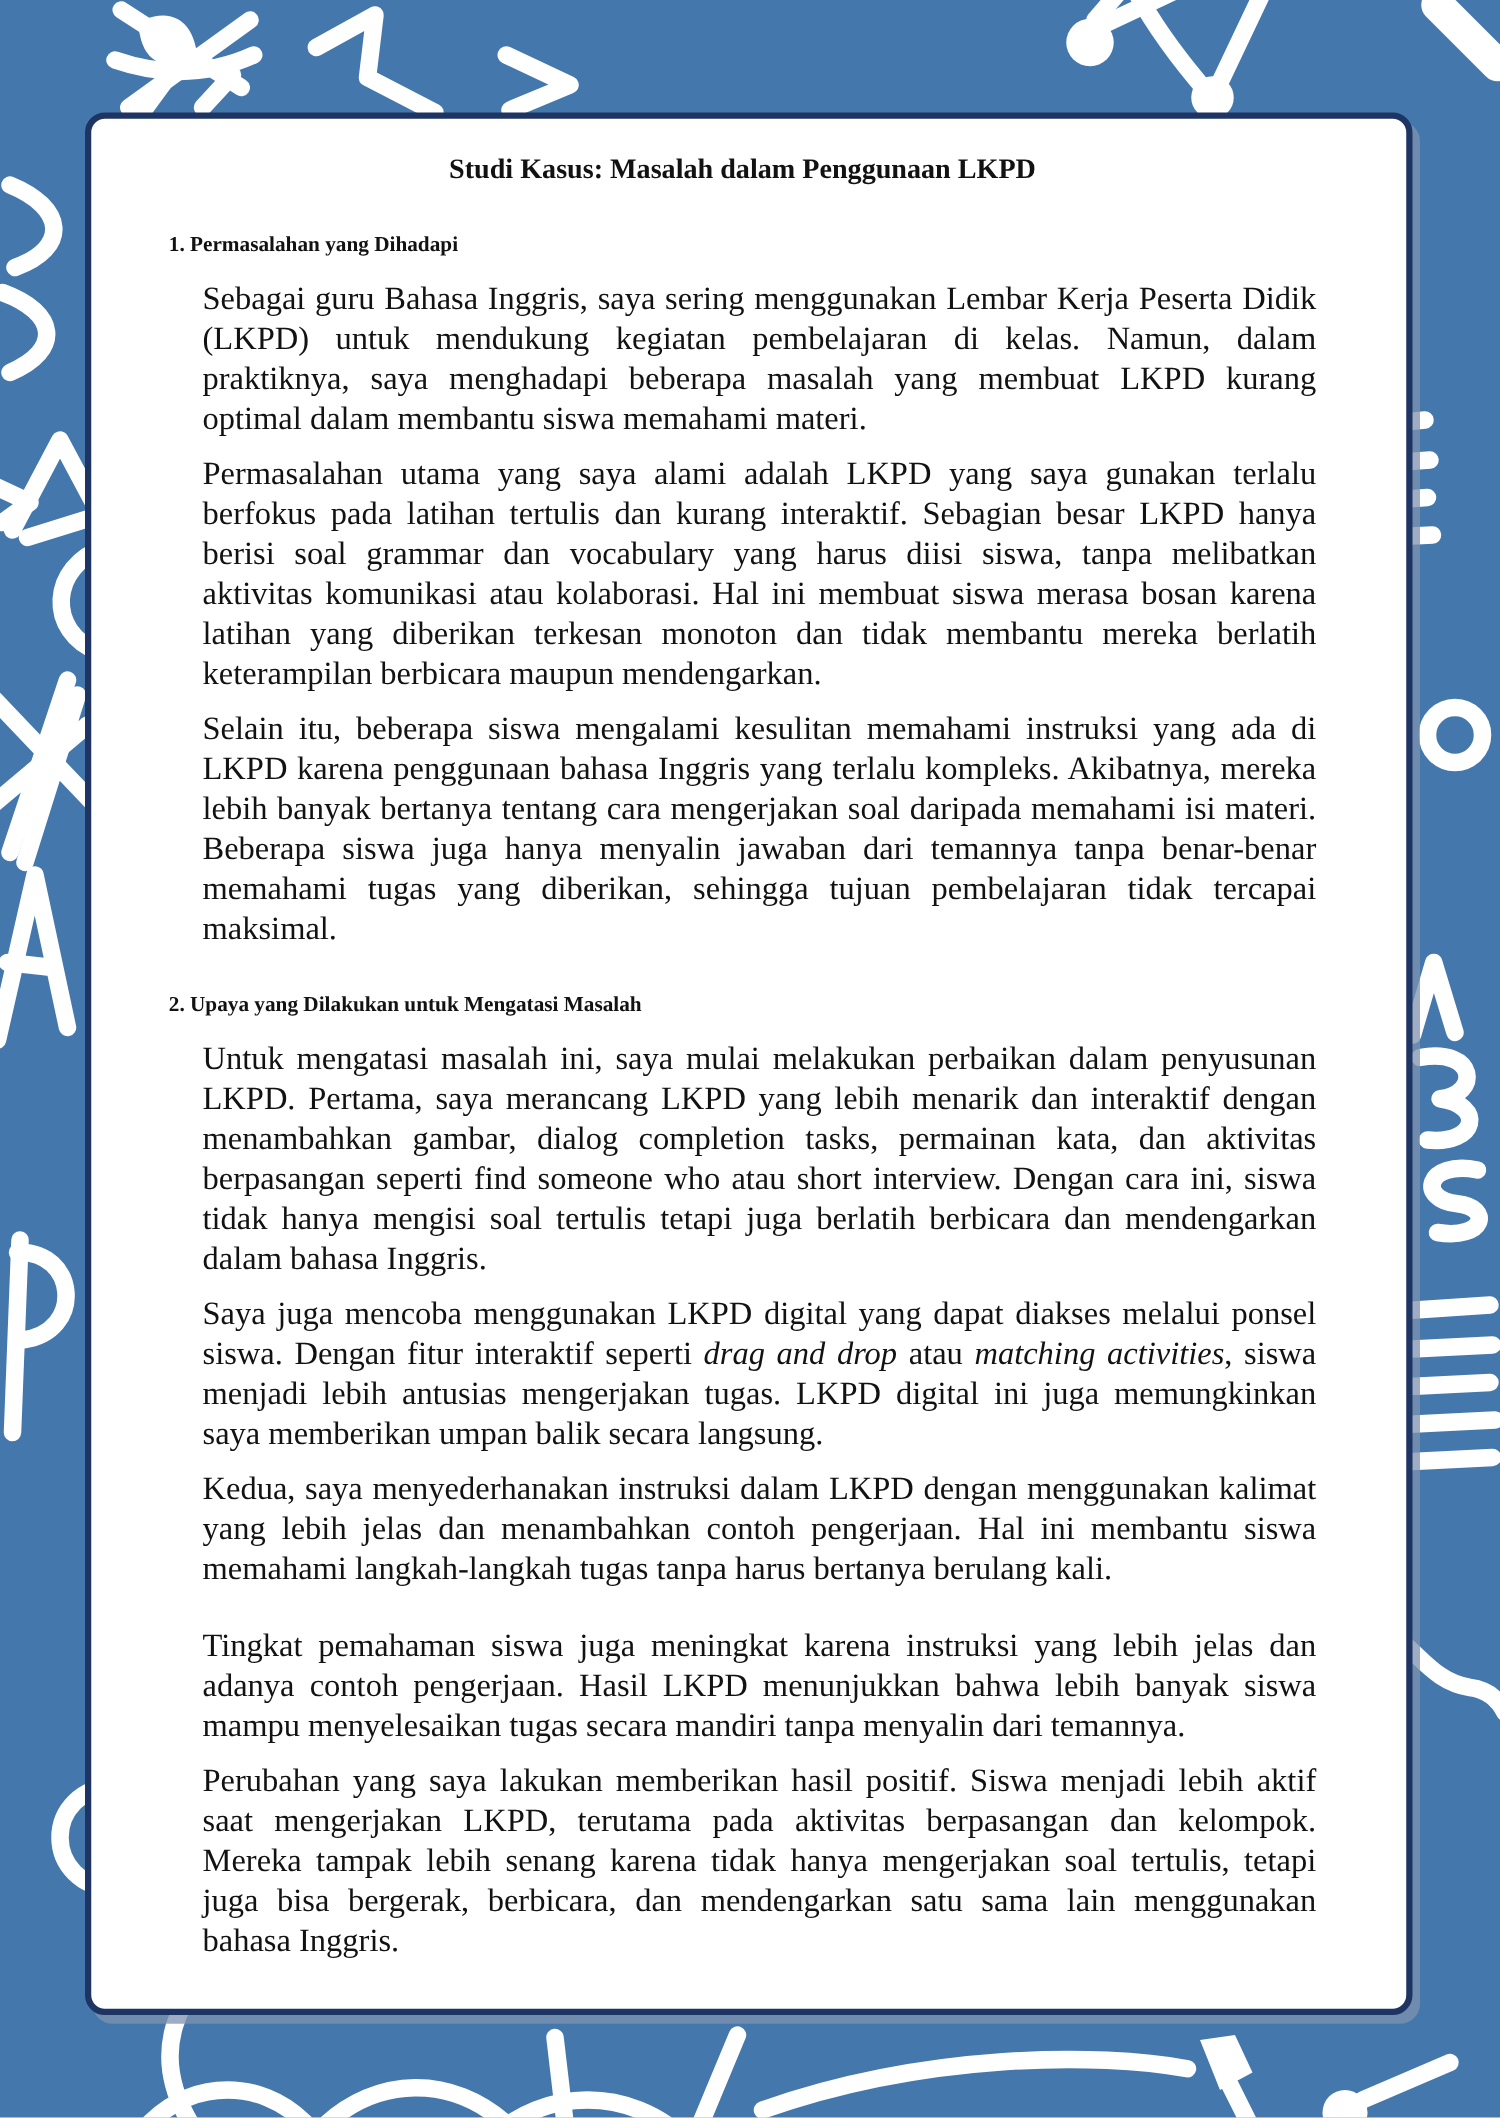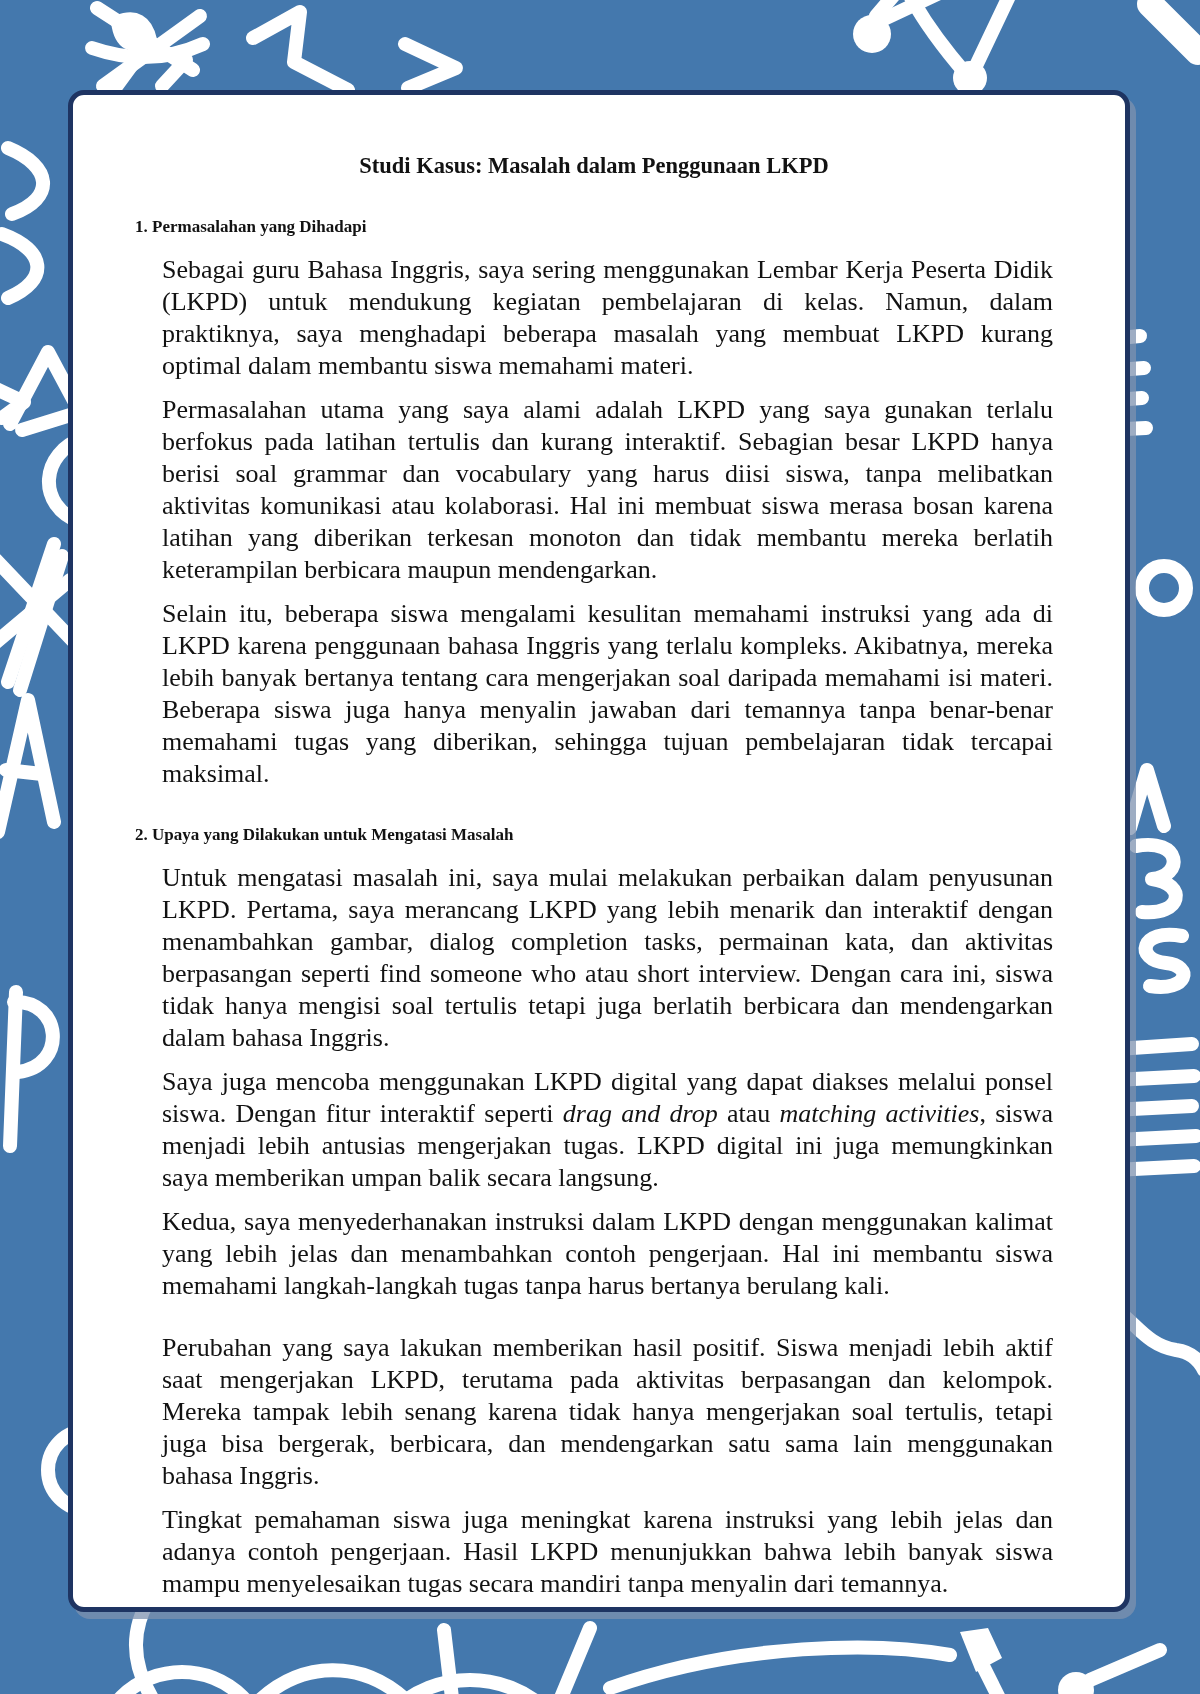--- a/index.html
+++ b/index.html
@@ -19,21 +19,21 @@
   }
   .card {
     position: absolute;
     left: 68px; top: 90px;
     width: 1062px; height: 1522px;
     box-sizing: border-box;
     background: #ffffff;
     border: 5px solid #1e3462;
     border-radius: 16px;
     box-shadow: 6px 7px 0 rgba(125,145,175,0.75);
-    padding: 56px 72px 0 62px;
+    padding: 25px 72px 0 62px;
     color: #121212;
   }
   .doc-title {
     font-size: 22.5px;
     line-height: 30px;
     font-weight: bold;
     text-align: center;
     margin: 0 0 31px 0;
   }
   .section { margin: 0; }
@@ -178,16 +178,16 @@
   </section>
 
   <section class="section">
     <h2 class="section-heading">2. Upaya yang Dilakukan untuk Mengatasi Masalah</h2>
     <p class="para">Untuk mengatasi masalah ini, saya mulai melakukan perbaikan dalam penyusunan LKPD. Pertama, saya merancang LKPD yang lebih menarik dan interaktif dengan menambahkan gambar, dialog completion tasks, permainan kata, dan aktivitas berpasangan seperti find someone who atau short interview. Dengan cara ini, siswa tidak hanya mengisi soal tertulis tetapi juga berlatih berbicara dan mendengarkan dalam bahasa Inggris.</p>
     <p class="para"><span>Saya juga mencoba menggunakan LKPD digital yang dapat diakses melalui ponsel siswa. Dengan fitur interaktif seperti </span><em>drag and drop</em><span> atau </span><em>matching activities</em><span>, siswa menjadi lebih antusias mengerjakan tugas. LKPD digital ini juga memungkinkan saya memberikan umpan balik secara langsung.</span></p>
     <p class="para">Kedua, saya menyederhanakan instruksi dalam LKPD dengan menggunakan kalimat yang lebih jelas dan menambahkan contoh pengerjaan. Hal ini membantu siswa memahami langkah-langkah tugas tanpa harus bertanya berulang kali.</p>
   </section>
 
   <section class="section">
+    <p class="para">Tingkat pemahaman siswa juga meningkat karena instruksi yang lebih jelas dan adanya contoh pengerjaan. Hasil LKPD menunjukkan bahwa lebih banyak siswa mampu menyelesaikan tugas secara mandiri tanpa menyalin dari temannya.</p>
     <p class="para">Perubahan yang saya lakukan memberikan hasil positif. Siswa menjadi lebih aktif saat mengerjakan LKPD, terutama pada aktivitas berpasangan dan kelompok. Mereka tampak lebih senang karena tidak hanya mengerjakan soal tertulis, tetapi juga bisa bergerak, berbicara, dan mendengarkan satu sama lain menggunakan bahasa Inggris.</p>
-    <p class="para">Tingkat pemahaman siswa juga meningkat karena instruksi yang lebih jelas dan adanya contoh pengerjaan. Hasil LKPD menunjukkan bahwa lebih banyak siswa mampu menyelesaikan tugas secara mandiri tanpa menyalin dari temannya.</p>
   </section>
 </div>
 
 </body></html>

